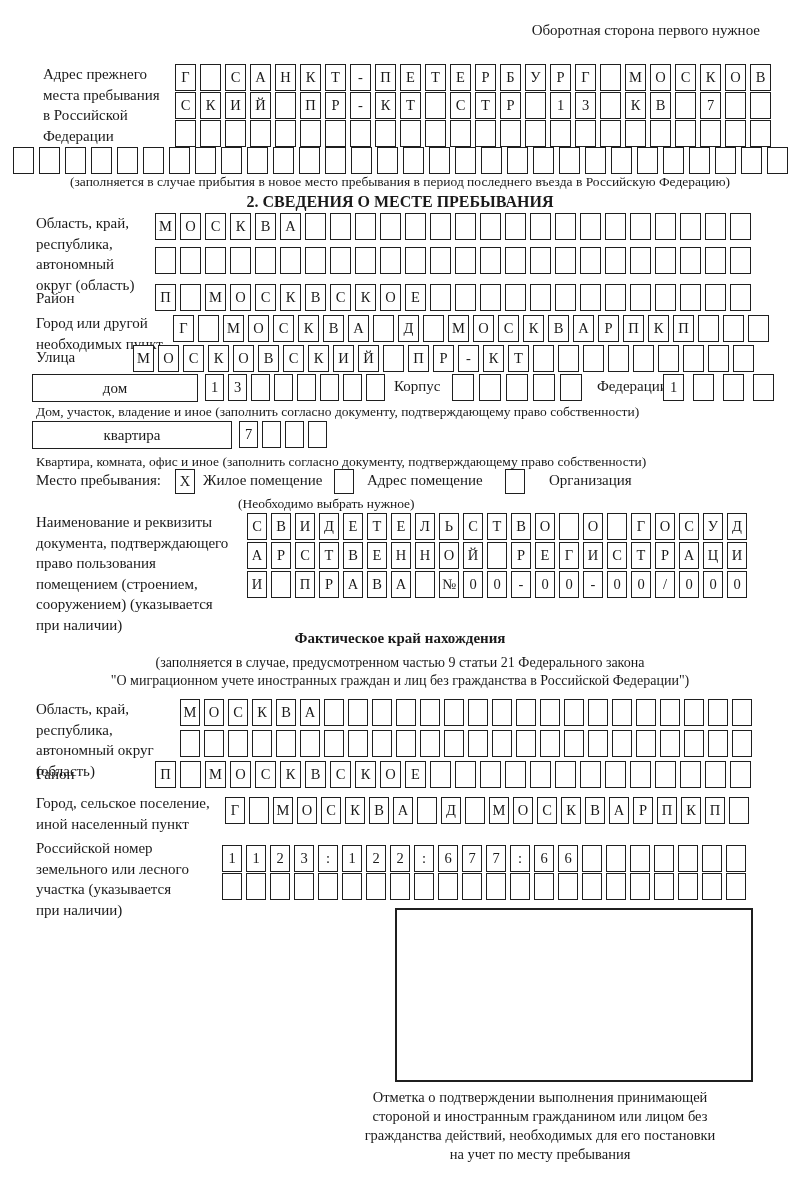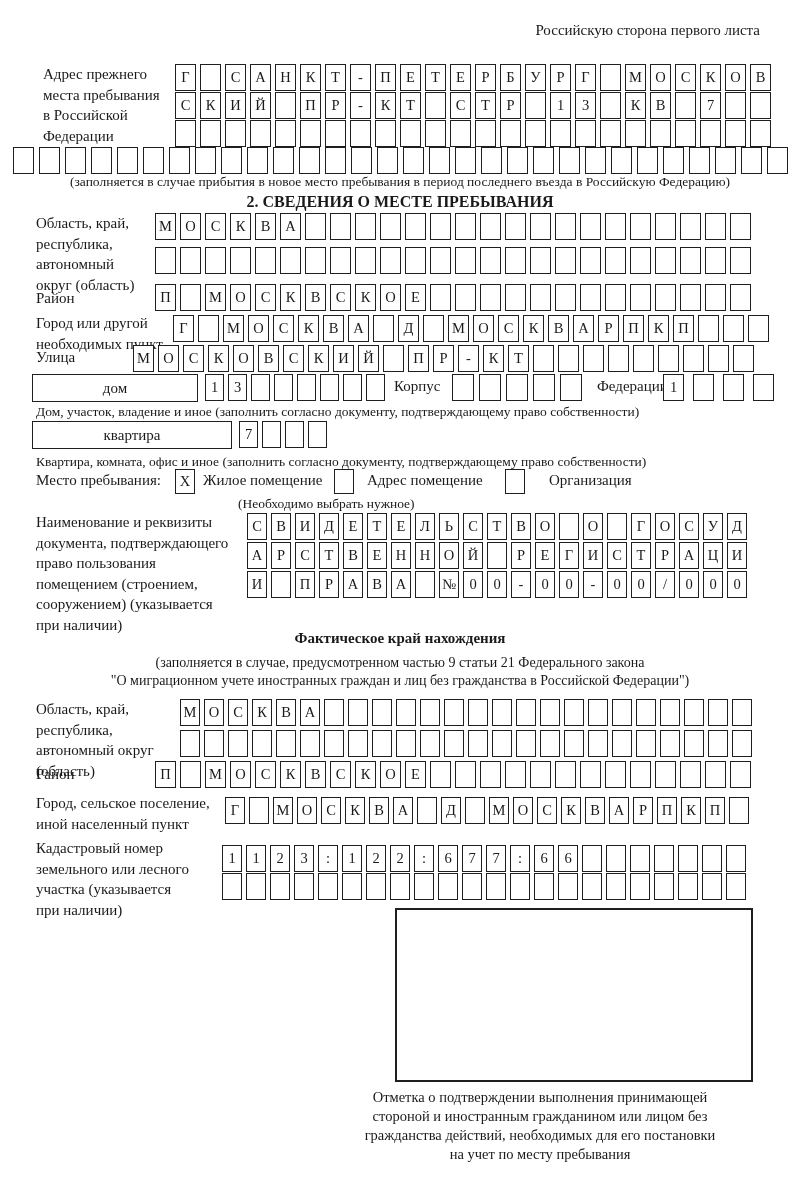--- a/index.html
+++ b/index.html
@@ -25,21 +25,21 @@
   .cb{
     position:absolute;width:20px;height:25px;border:1.7px solid #1f1f1f;box-sizing:border-box;
     text-align:center;font-size:14.5px;line-height:22px;background:#fff;
   }
   .stamp{position:absolute;border:2px solid #1f1f1f;box-sizing:border-box;background:#fff;}
   .pre{white-space:pre-line;}
 </style>
 </head>
 <body>
 
-<div class="abs" style="left:470px;top:22px;width:290px;text-align:right;font-size:15px;">Российскую сторона первого листа</div>
+<div class="abs" style="left:470px;top:22px;width:290px;text-align:right;font-size:15px;">Оборотная сторона первого нужное</div>
 
 <div class="lbl" style="left:43px;top:64px;">Адрес прежнего
 места пребывания
 в Российской
 Федерации</div>
 <div class="box-row" style="left:175px;top:64px;">
     <span class="cell" style="width: 21px; margin-right: 4px;">Г</span>
     <span class="cell" style="width: 21px; margin-right: 4px;"></span>
     <span class="cell" style="width: 21px; margin-right: 4px;">С</span>
     <span class="cell" style="width: 21px; margin-right: 4px;">А</span>
@@ -530,21 +530,21 @@
     <span class="cell" style="width: 20px; margin-right: 4px;">К</span>
     <span class="cell" style="width: 20px; margin-right: 4px;">В</span>
     <span class="cell" style="width: 20px; margin-right: 4px;">А</span>
     <span class="cell" style="width: 20px; margin-right: 4px;">Р</span>
     <span class="cell" style="width: 20px; margin-right: 4px;">П</span>
     <span class="cell" style="width: 20px; margin-right: 4px;">К</span>
     <span class="cell" style="width: 20px; margin-right: 4px;">П</span>
     <span class="cell" style="width: 20px;"></span>
   </div>
 
-<div class="lbl" style="left:36px;top:838px;">Кадастровый номер
+<div class="lbl" style="left:36px;top:838px;">Российской номер
 земельного или лесного
 участка (указывается
 при наличии)</div>
 <div class="box-row" style="left:222px;top:845px;">
     <span class="cell" style="width: 20px; margin-right: 4px;">1</span>
     <span class="cell" style="width: 20px; margin-right: 4px;">1</span>
     <span class="cell" style="width: 20px; margin-right: 4px;">2</span>
     <span class="cell" style="width: 20px; margin-right: 4px;">3</span>
     <span class="cell" style="width: 20px; margin-right: 4px;">:</span>
     <span class="cell" style="width: 20px; margin-right: 4px;">1</span>

